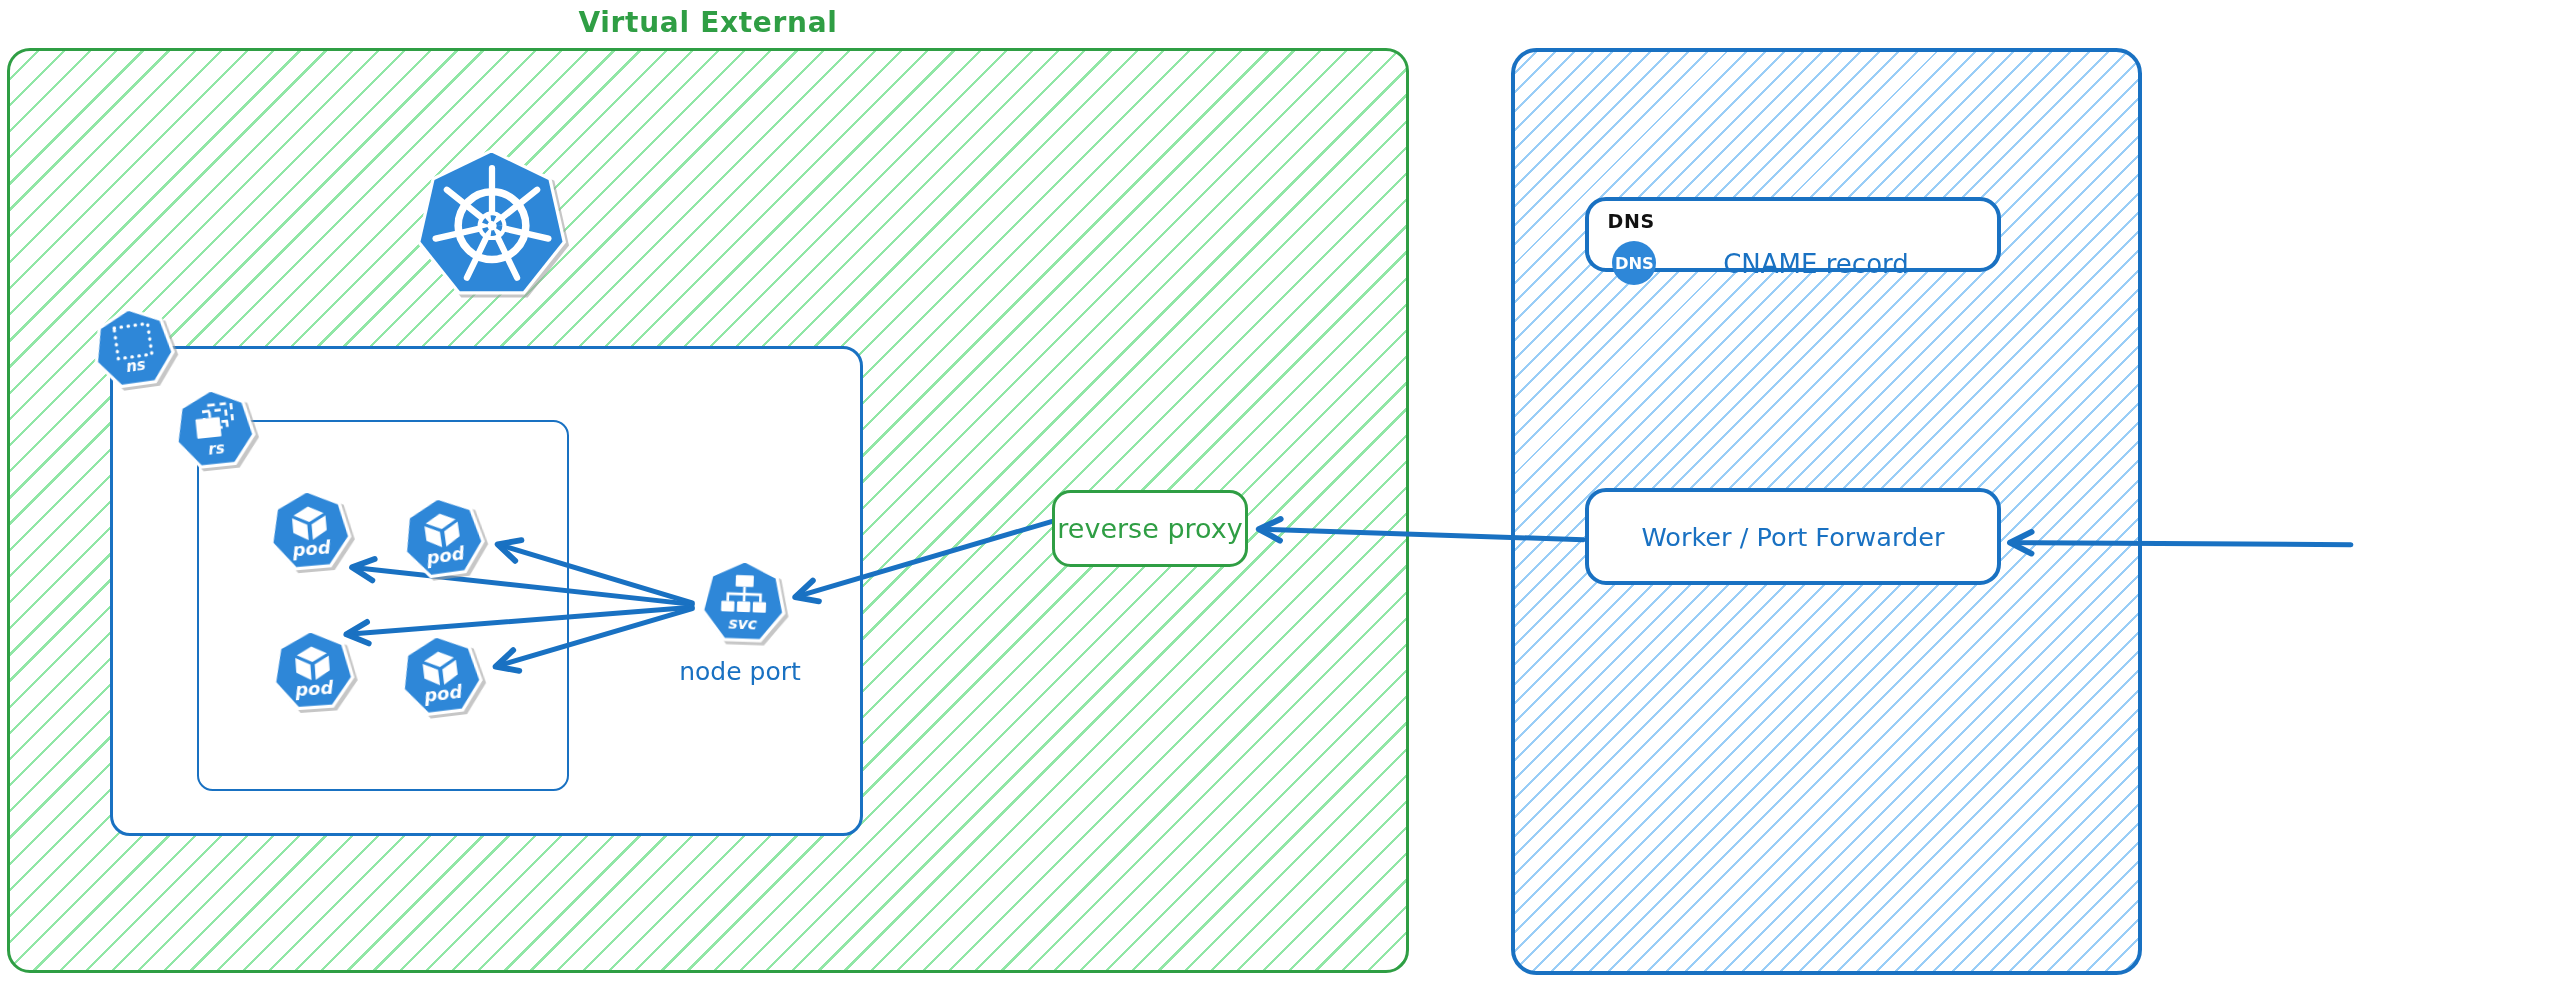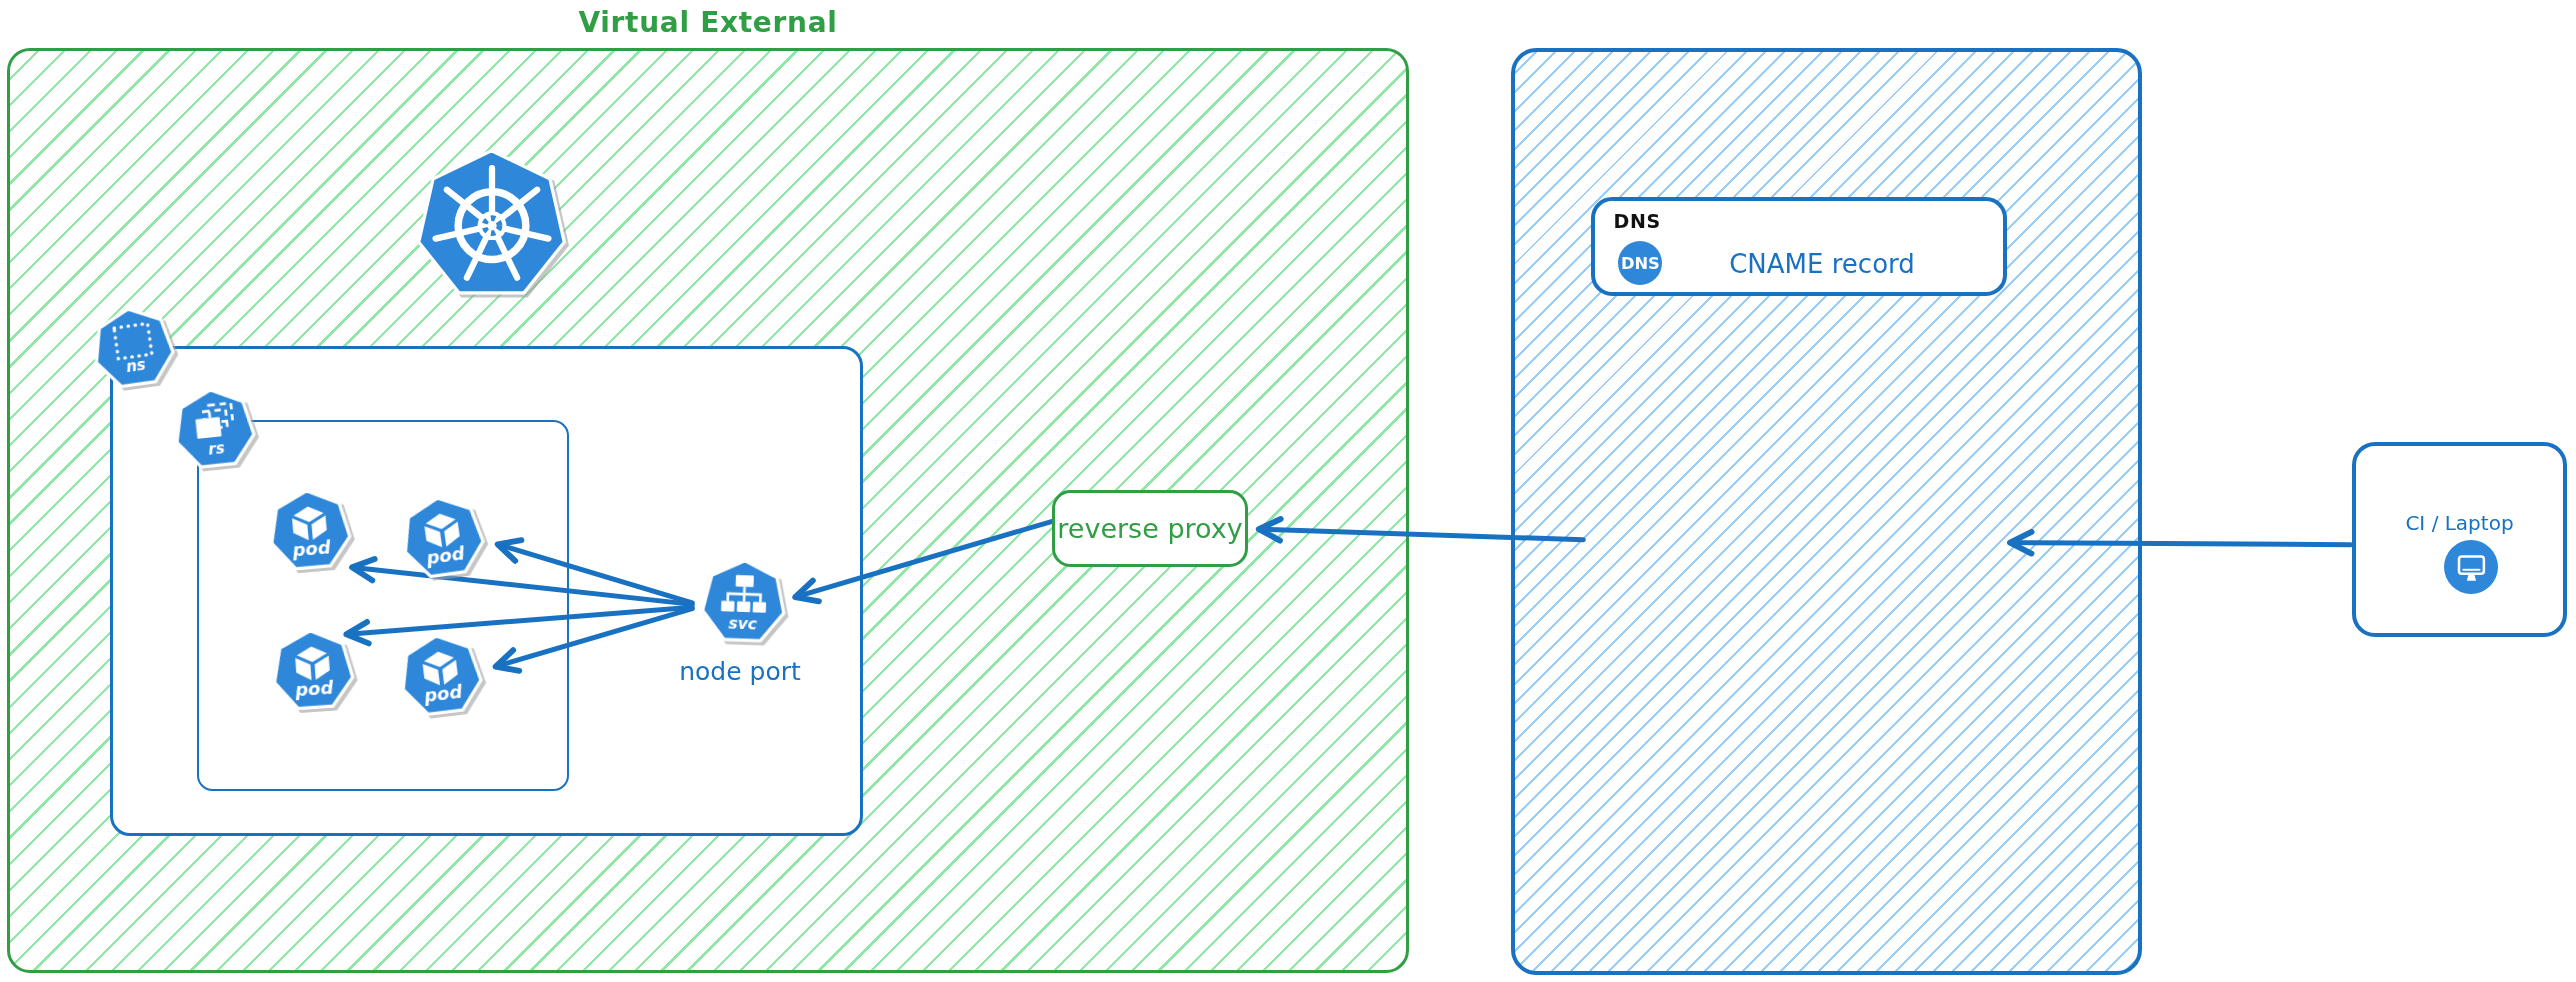--- a/index.html
+++ b/index.html
@@ -46,22 +46,22 @@
   .node-box {
     position:absolute; background:#ffffff; display:flex;
     align-items:center; justify-content:center;
   }
   .rp-box {
     left:1052px; top:490px; width:196px; height:77px;
     border:3.6px solid #2f9e44; border-radius:18.5px;
   }
   .rp-box .lbl { color:#2f9e44; font-size:27px; font-weight:500; }
   .dns-box {
-    left:1585px; top:197px; width:416px; height:99px;
-    border:4.3px solid #1971c2; border-radius:21px;margin-left:6px;
+    left:1585px; top:197px; width:416px; height:75px;
+    border:4.3px solid #1971c2; border-radius:21px;
   }
   .worker-box {
     left:1585px; top:488px; width:416px; height:97px;
     border:4.3px solid #1971c2; border-radius:21px;
   }
   .worker-box .lbl { color:#1971c2; font-size:25.6px; font-weight:500; }
   .ci-box {
     left:2352px; top:442px; width:215px; height:195px;
     border:4.3px solid #1971c2; border-radius:23px;
     background:#ffffff; position:absolute;
@@ -264,26 +264,19 @@
   <div class="node-box rp-box">
     <span class="lbl">reverse proxy</span>
   </div>
 
   <div class="node-box dns-box">
     <span class="dns-tag">DNS</span>
     <span class="circle-badge dns-badge">DNS</span>
     <span class="dns-label">CNAME record</span>
   </div>
 
-
-  <div class="ci-box">
-    <span class="lbl">CI / Laptop</span>
-    <span class="circle-badge ci-monitor-badge">
-      <svg width="72%" viewBox="0 0 100 100" xmlns="http://www.w3.org/2000/svg">
-        <rect x="18" y="22" width="64" height="44" rx="7" fill="none" stroke="#fff" stroke-width="6.5"></rect>
-        <line x1="27" y1="56" x2="73" y2="56" stroke="#fff" stroke-width="5"></line>
-        <path d="M43 66 L57 66 L62 84 L38 84 Z" fill="#fff"></path>
-      </svg>
-    </span>
-  </div>
+  <div class="node-box worker-box">
+    <span class="lbl">Worker / Port Forwarder</span>
+  </div>
+
 
 </div>
 
 
 </body></html>

